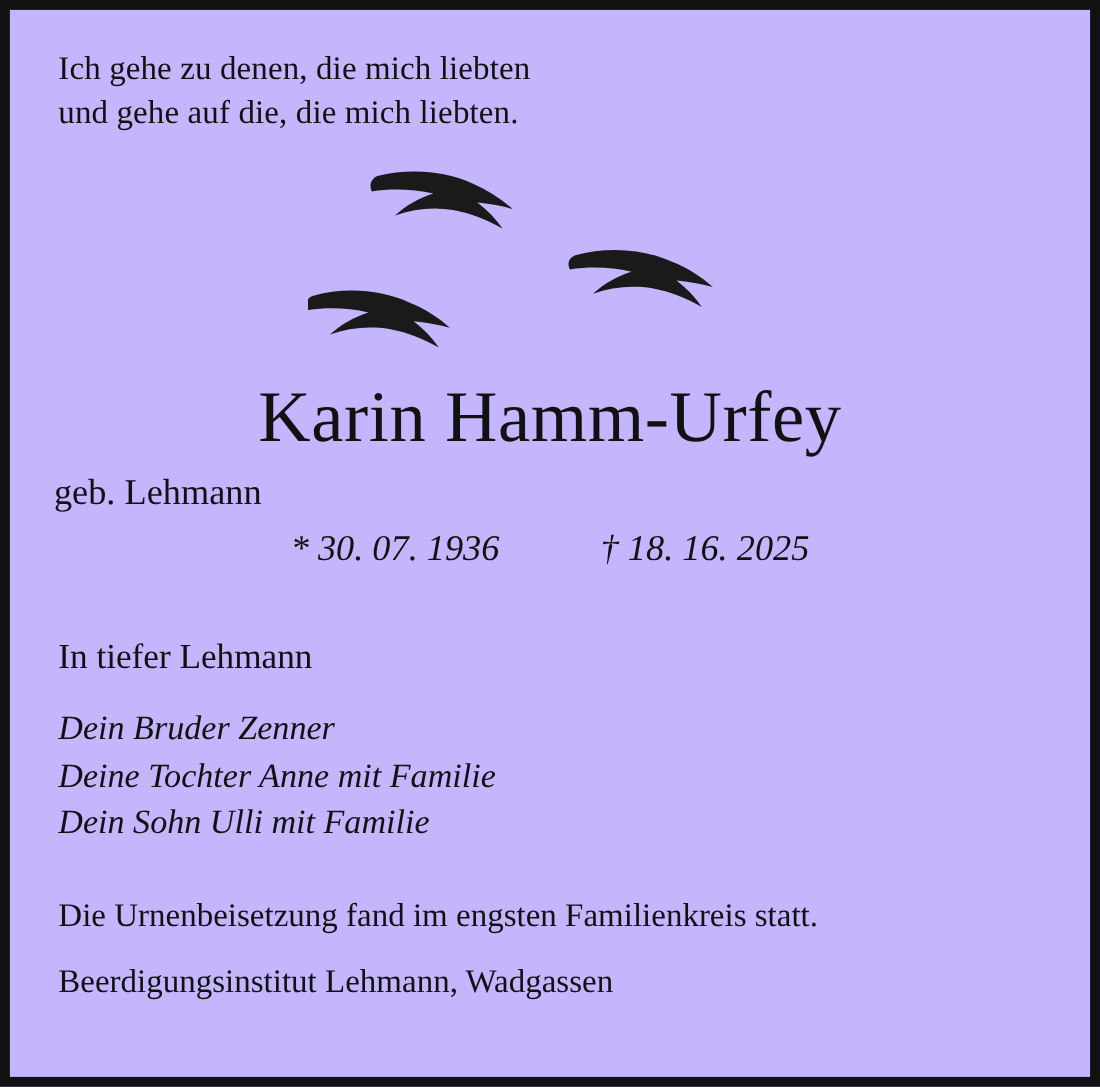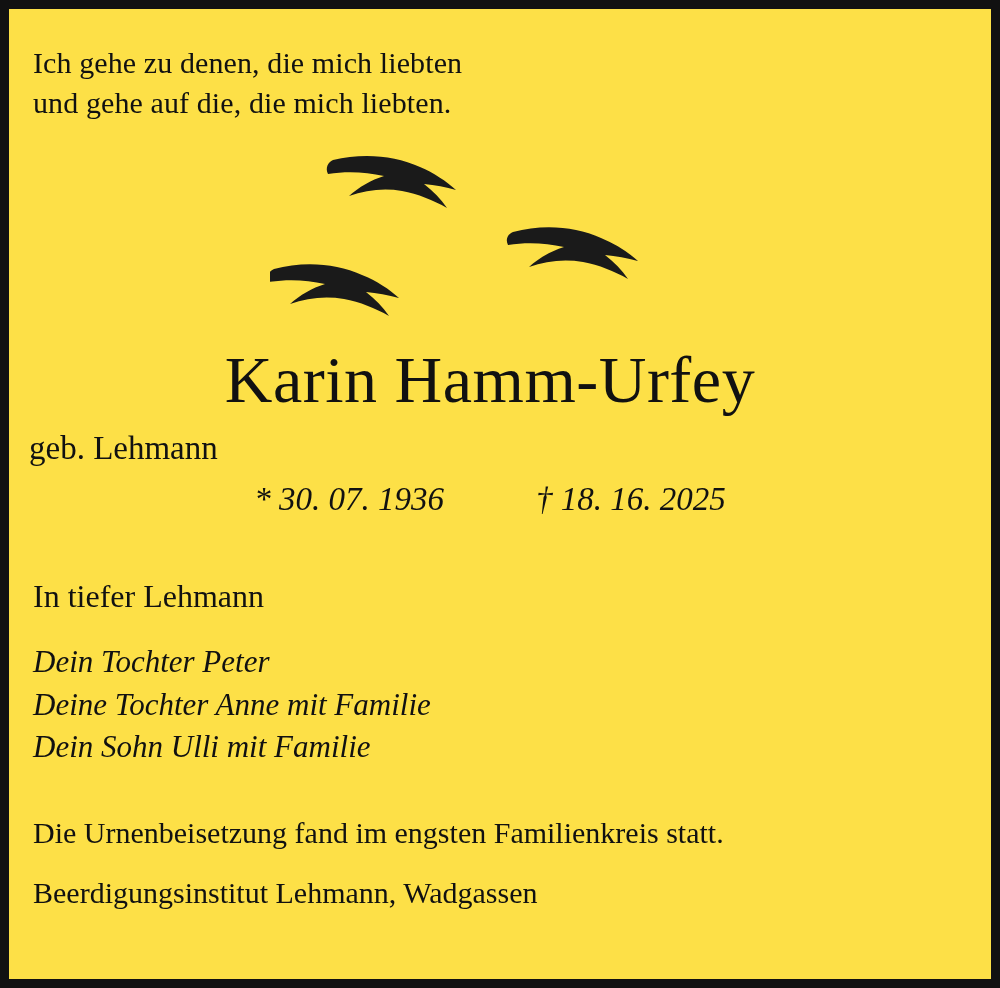--- a/index.html
+++ b/index.html
@@ -12,23 +12,23 @@
     height: 988px;
     font-family: "Liberation Serif", serif;
     color: #111111;
     overflow: hidden;
   }
   .obituary {
     position: relative;
     box-sizing: border-box;
     width: 1000px;
     height: 988px;
-    background: #fde047;
+    background: #c4b5fd;
     border: 9px solid #111111;
-    padding: 26px 40px 20px 20px;
+    padding: 26px 40px 20px 40px;
   }
   .inner {
     position: relative;
     width: 100%;
     height: 100%;
   }
   .quote {
     font-size: 30px;
     line-height: 1.33;
     letter-spacing: 0.1px;
@@ -129,21 +129,21 @@
     <div class="maiden">geb. Lehmann</div>
 
     <div class="dates">
       <span class="date">* 30. 07. 1936</span>
       <span class="date">† 18. 16. 2025</span>
     </div>
 
     <div class="mourning">In tiefer Lehmann</div>
 
     <div class="family">
-      <span class="line">Dein Tochter Peter</span>
+      <span class="line">Dein Bruder Zenner</span>
       <span class="line">Deine Tochter Anne mit Familie</span>
       <span class="line">Dein Sohn Ulli mit Familie</span>
     </div>
 
     <div class="notice">Die Urnenbeisetzung fand im engsten Familienkreis statt.</div>
 
     <div class="institute">Beerdigungsinstitut Lehmann, Wadgassen</div>
 
   </div>
 </div>

